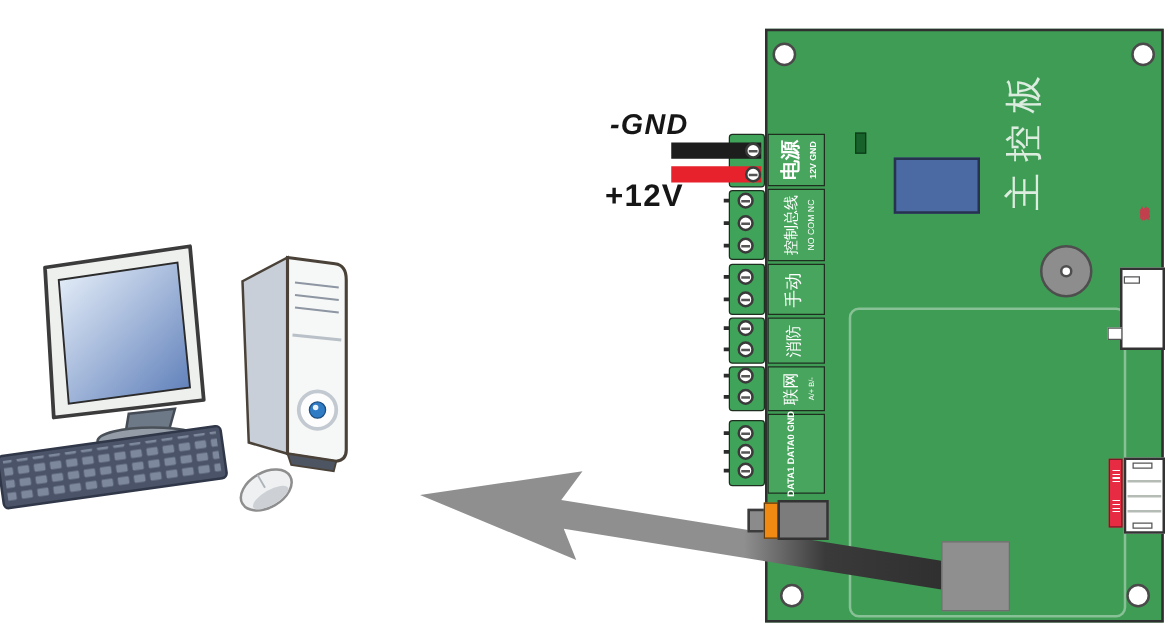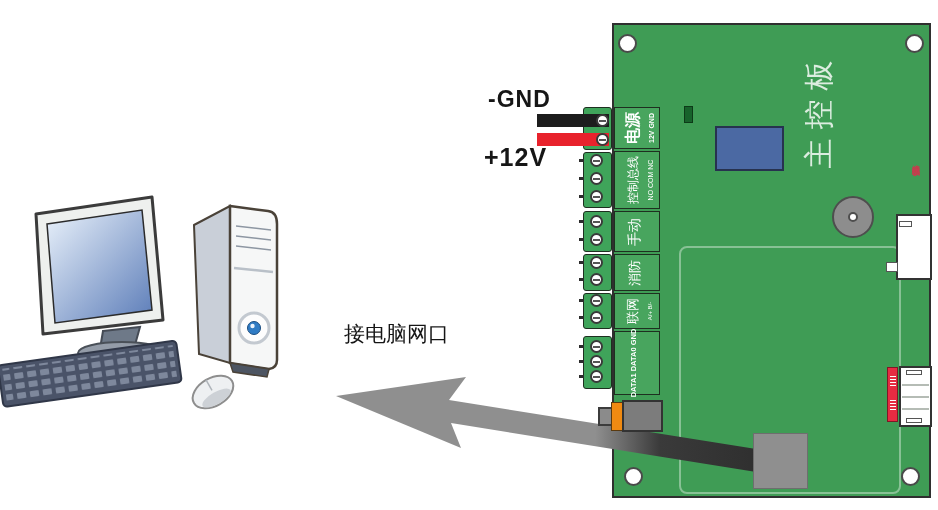--- a/index.html
+++ b/index.html
@@ -50,21 +50,21 @@
          border:2px solid #3a3a3a;box-sizing:border-box;}
   .screw .sl{position:absolute;left:1px;right:1px;top:4px;height:1.5px;background:#555;}
   .tick{position:absolute;left:579px;width:5px;height:3px;background:#2c2c2c;}
   .vtext{position:absolute;top:50%;white-space:nowrap;color:#fff;
          transform:translate(-50%,-50%) rotate(-90deg);}
 
   
   #wire-black{position:absolute;left:537px;top:114px;width:72px;height:13px;background:#1D1D1D;}
   #wire-red{position:absolute;left:537px;top:133px;width:72px;height:13px;background:#E8222C;}
   #lbl-gnd{position:absolute;left:488px;top:86px;font-size:23px;font-weight:bold;
-           letter-spacing:1px;color:#161616;}
+           letter-spacing:1px;color:#161616;font-style:italic;}
   #lbl-12v{position:absolute;left:484px;top:143px;font-size:25px;font-weight:bold;
            letter-spacing:1px;color:#161616;}
   #net-note{position:absolute;left:344px;top:320px;font-size:21px;color:#151515;}
 
   
   #rj-nub{position:absolute;left:598px;top:407px;width:15px;height:19px;
           background:#8b8b8b;border:2px solid #3c3c3c;box-sizing:border-box;}
   #rj-orange{position:absolute;left:611px;top:402px;width:12px;height:29px;
           background:#F08A12;border:1px solid #5a3a10;box-sizing:border-box;}
   #rj-body{position:absolute;left:622px;top:400px;width:41px;height:32px;
@@ -253,15 +253,14 @@
       </linearGradient>
     </defs>
     <polygon points="336,396 466,377 449,400 768,451 768,474 451,423 461,448" fill="url(#arrowGrad)"></polygon>
   </svg>
 
   <div id="net-square"></div>
   <div id="rj-nub"></div>
   <div id="rj-orange"></div>
   <div id="rj-body"></div>
 
-  <span id="net-note">接电脑网口</span>
 
 </div>
 
 </body></html>

